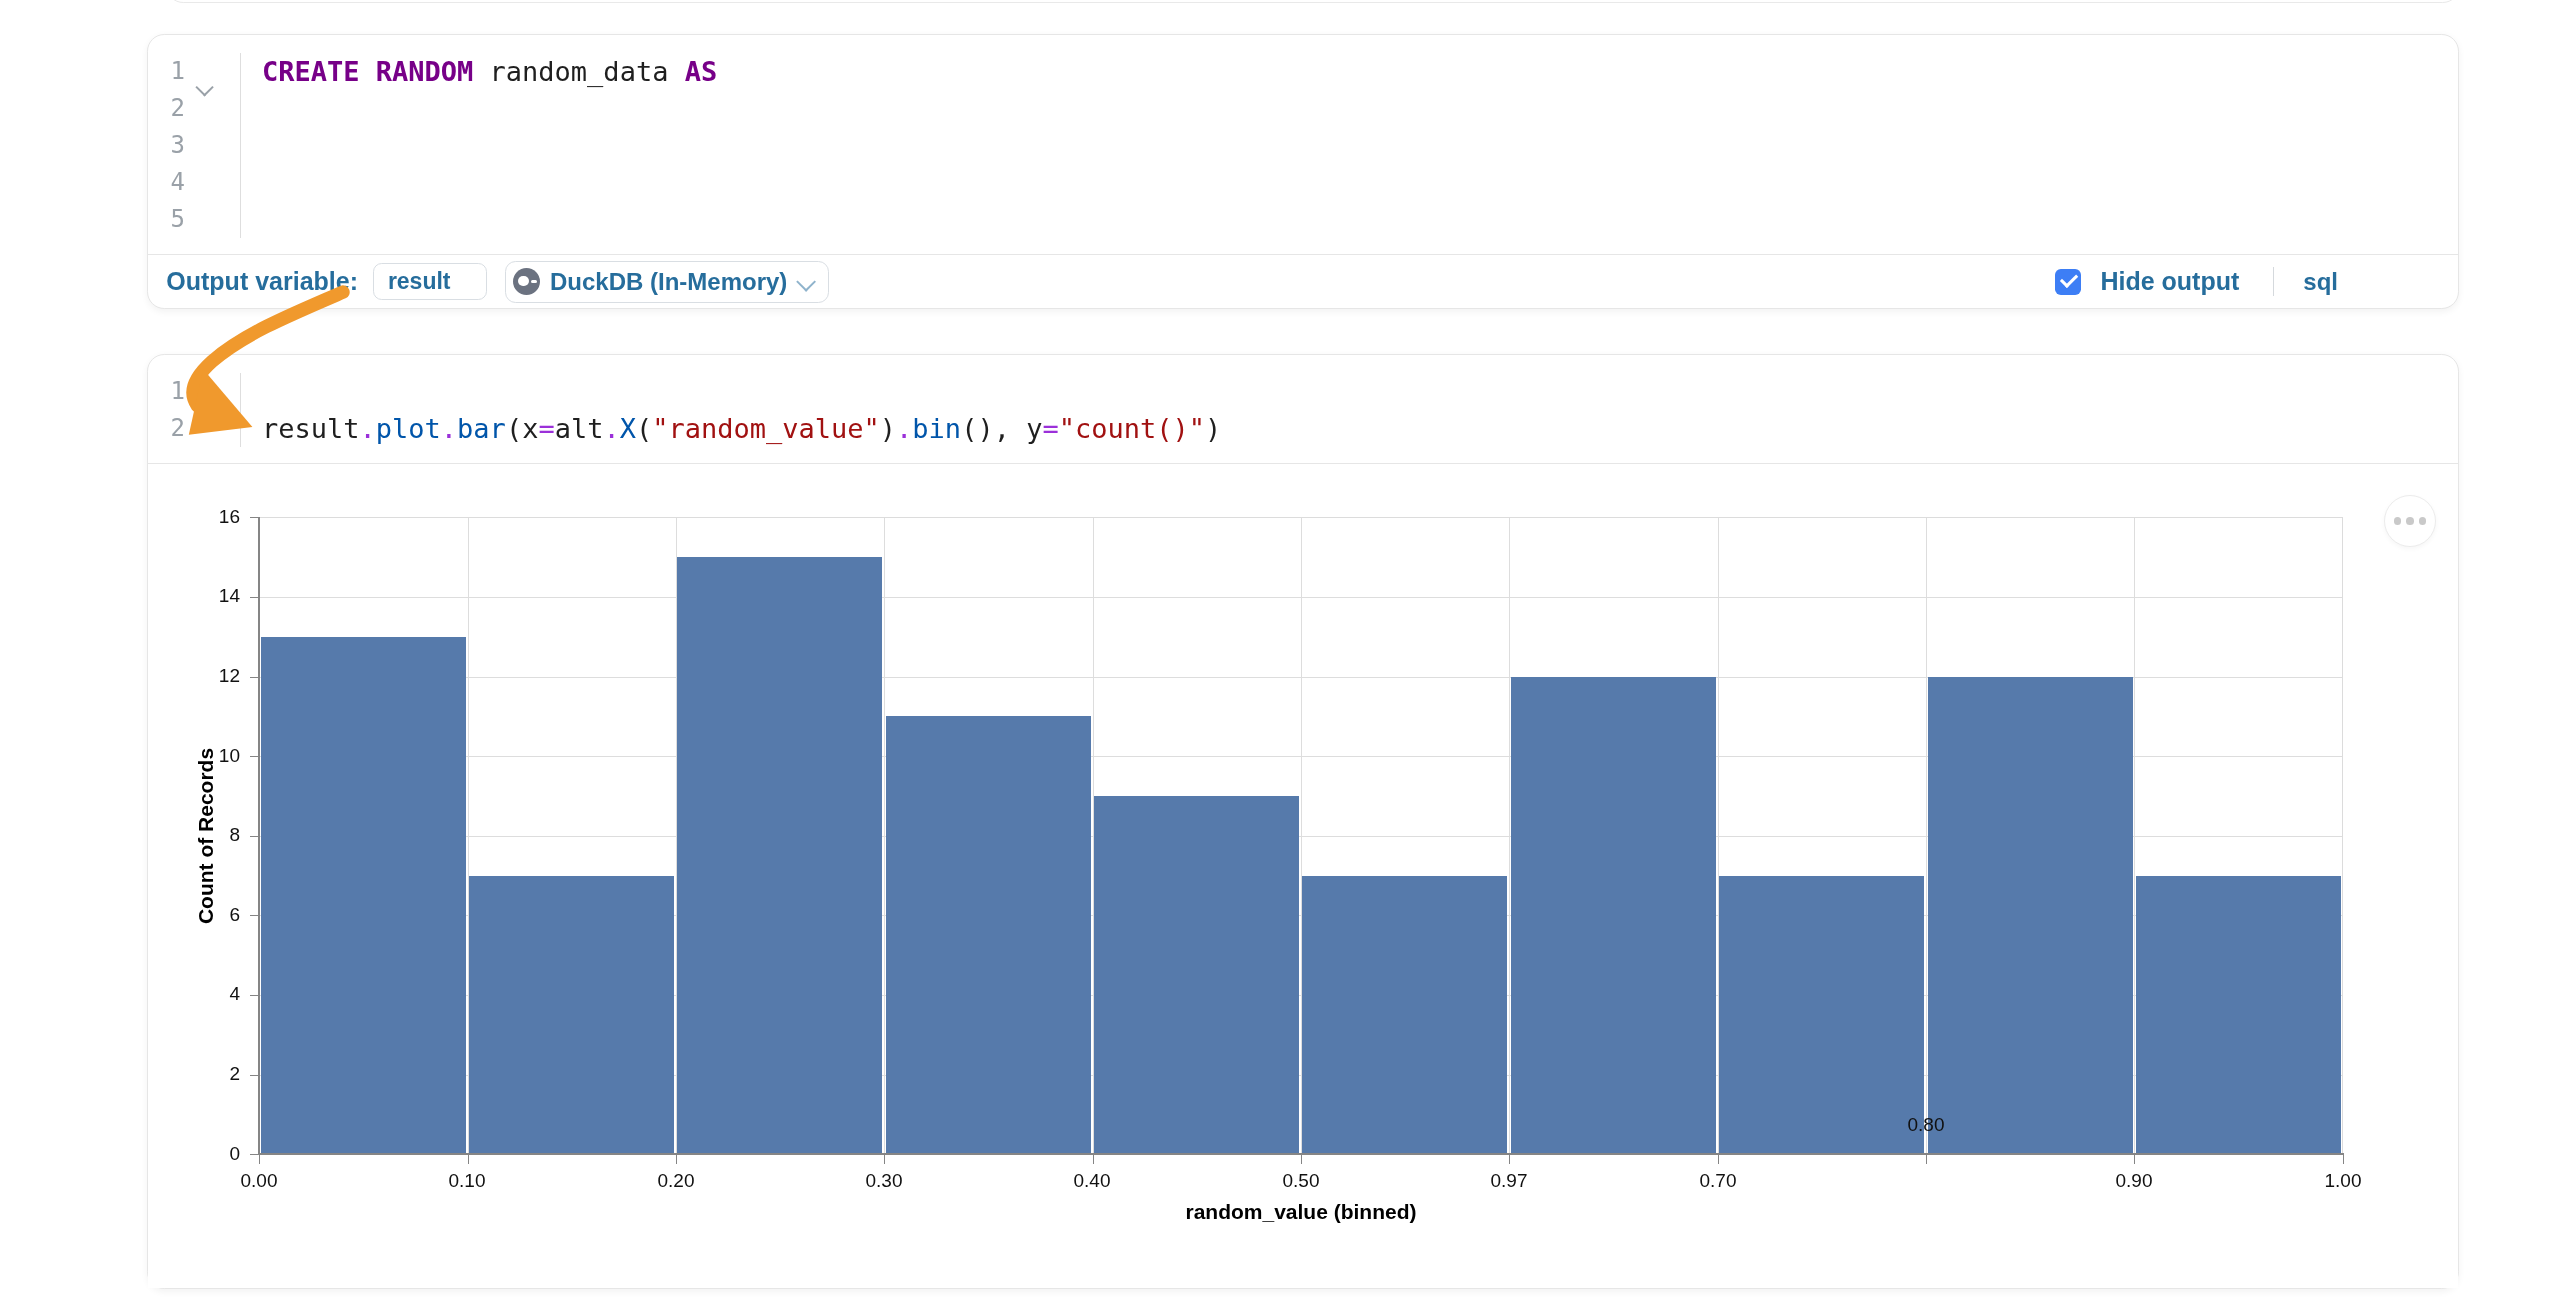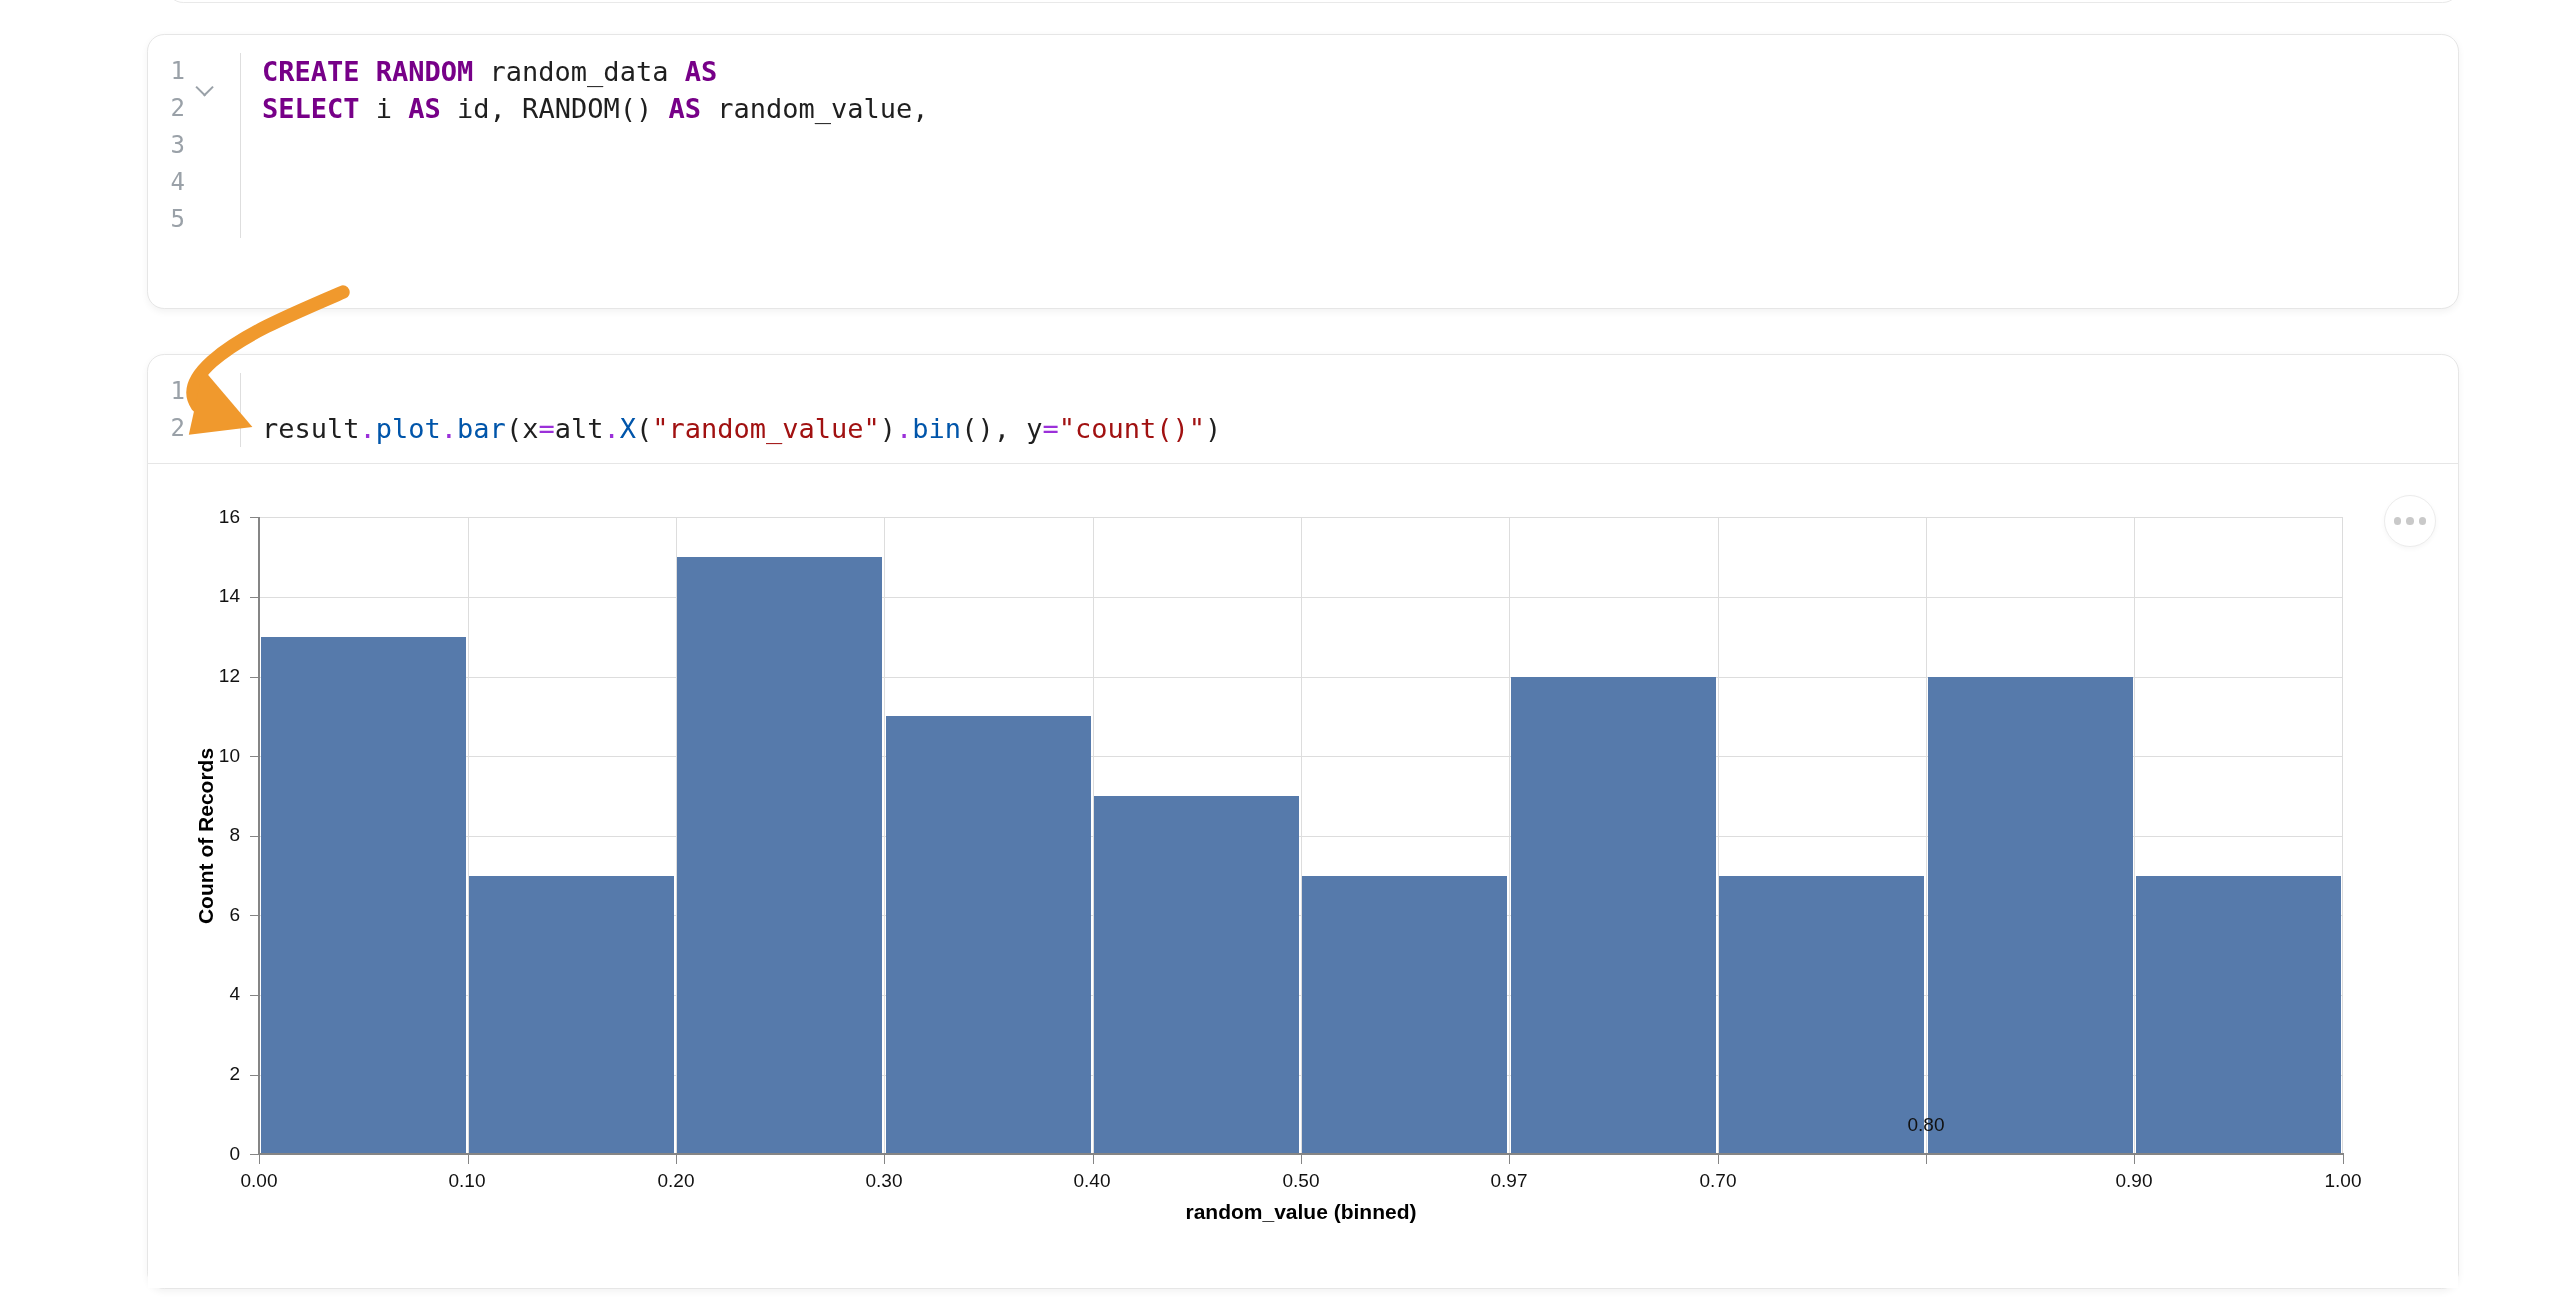--- a/index.html
+++ b/index.html
@@ -77,33 +77,49 @@
   <div id="prev-cell-edge"></div>
 
   <section class="cell" id="cell-sql">
     <div class="code-area">
         <div class="code-row">
           <div class="gutter-cell">1<div class="gutter-chev"><span class="chev"></span></div></div>
           <div class="code-line"><span class="tk-kw">CREATE RANDOM</span><span class="tk-pl"> random_data </span><span class="tk-kw">AS</span></div>
         </div>
         <div class="code-row">
           <div class="gutter-cell">2</div>
-          <div class="code-line"><span class="tk-kw">SELECT</span><span class="tk-pl"> i </span><span class="tk-kw">AS</span><span class="tk-pl"> id, RANDOM() </span><span class="tk-kw">AS</span><span class="tk-pl"> random_value,</span></div>
         </div>
         <div class="code-row">
           <div class="gutter-cell">3</div>
         </div>
         <div class="code-row">
           <div class="gutter-cell">4</div>
           <div class="code-line"></div>
         </div>
         <div class="code-row">
           <div class="gutter-cell">5</div>
         </div>
       </div>
+    <div class="cell-footer">
+      <div class="foot-left">
+        <span class="foot-label">Output variable:</span>
+        <input class="var-input" type="text" value="result" style="">
+        <div class="db-pill">
+          <span class="db-icon"></span>
+          <span class="db-label">DuckDB (In-Memory)</span>
+          <span class="chev blue"></span>
+        </div>
+      </div>
+      <div class="foot-right">
+        <span class="checkbox"></span>
+        <span class="hide-label">Hide output</span>
+        <span class="foot-divider"></span>
+        <span class="lang-badge">sql</span>
+      </div>
+    </div>
   </section>
 
   <section class="cell" id="cell-py">
     <div class="code-area">
         <div class="code-row">
           <div class="gutter-cell">1</div>
         </div>
         <div class="code-row">
           <div class="gutter-cell">2</div>
           <div class="code-line"><span class="tk-pl">result</span><span class="tk-op">.</span><span class="tk-fn">plot</span><span class="tk-op">.</span><span class="tk-fn">bar</span><span class="tk-pl">(x</span><span class="tk-op">=</span><span class="tk-pl">alt</span><span class="tk-op">.</span><span class="tk-fn">X</span><span class="tk-pl">(</span><span class="tk-str">"random_value"</span><span class="tk-pl">)</span><span class="tk-op">.</span><span class="tk-fn">bin</span><span class="tk-pl">(), y</span><span class="tk-op">=</span><span class="tk-str">"count()"</span><span class="tk-pl">)</span></div>

